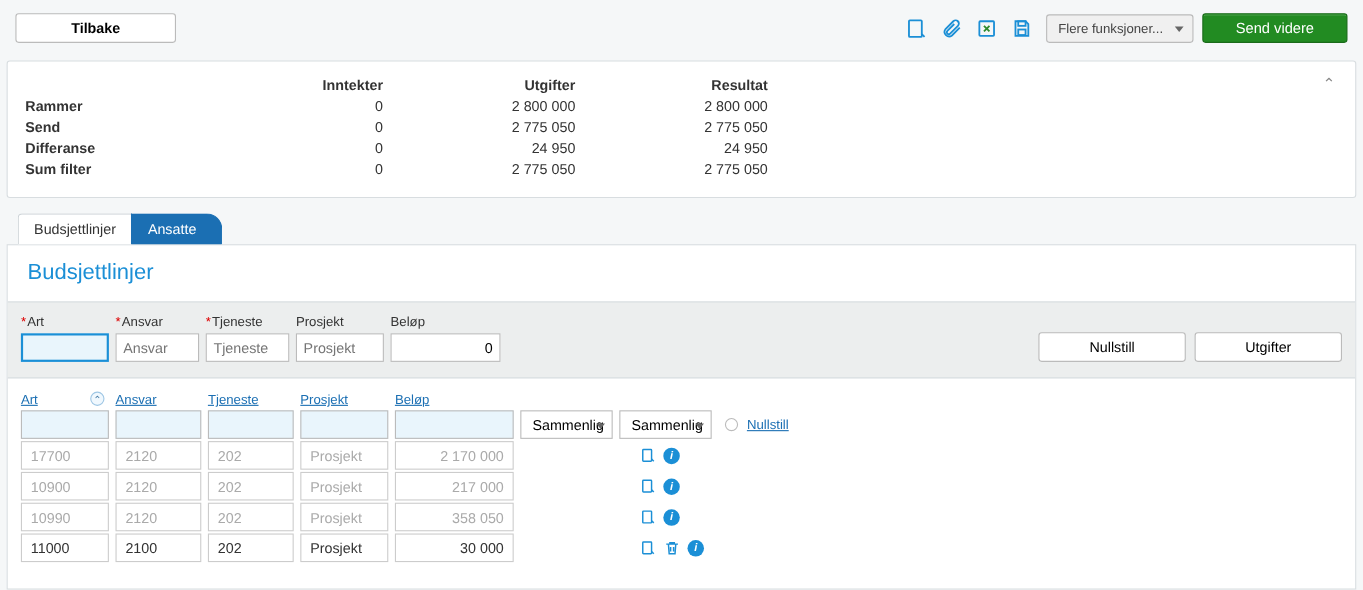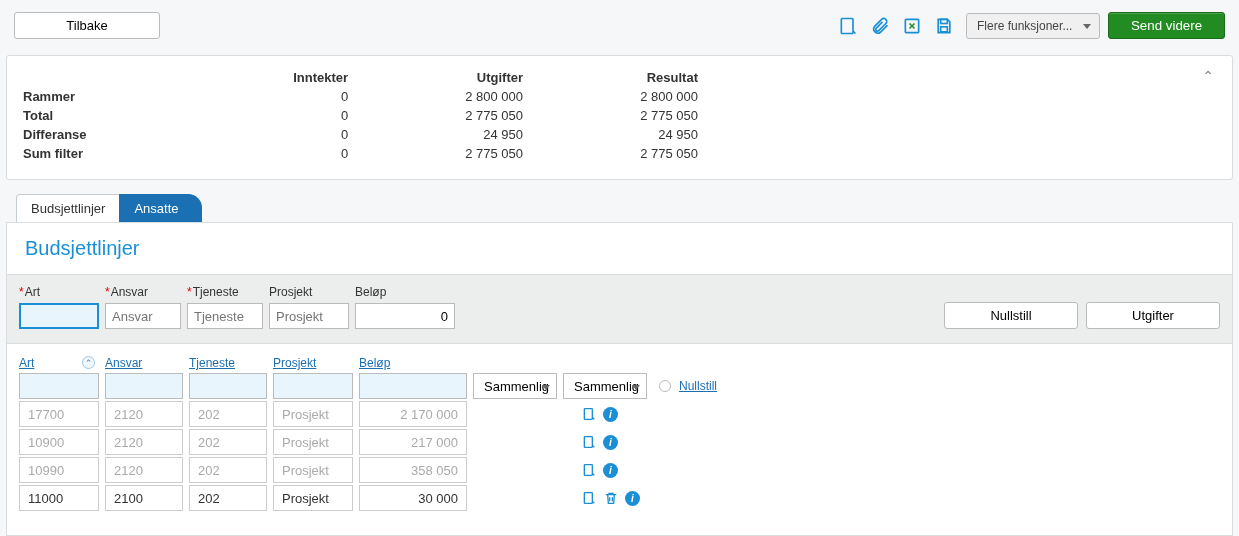--- a/index.html
+++ b/index.html
@@ -1,27 +1,27 @@
 <!DOCTYPE html>
 <html><head>
 <meta charset="utf-8">
 <style>
   * { box-sizing: border-box; margin: 0; padding: 0; }
   body { font-family: Arial, Helvetica, sans-serif; font-size: 13px; color: #333; background: #f5f7f8; width: 1239px; }
   
   
   .toolbar { display: flex; align-items: center; padding: 12px 14px 4px; }
   .btn { background: #fff; border: 1px solid #bbb; padding: 5px 14px; border-radius: 3px; cursor: pointer; font-size: 13px; }
-  .btn-wide { width: 146px; text-align: center; }
+  .btn-wide { width: 146px; text-align: center; font-weight: bold; }
   .spacer { flex: 1; }
   .icon-btn { width: 20px; height: 20px; margin: 0 6px; display: inline-flex; align-items: center; justify-content: center; }
   .icon-btn svg { width: 20px; height: 20px; }
   .select-funcs { background: #f0f0f0; border: 1px solid #bbb; padding: 5px 26px 5px 10px; border-radius: 3px; position: relative; font-size: 12px; color: #444; margin-left: 6px; width: 134px; }
   .select-funcs::after { content: ""; position: absolute; right: 8px; top: 10px; border-left: 4px solid transparent; border-right: 4px solid transparent; border-top: 5px solid #666; }
-  .btn-primary { background: #228b22; color: #fff; border: 1px solid #1a6b1a; padding: 5px 16px; border-radius: 3px; margin-left: 8px; width: 117px; text-align: center; box-shadow: inset 0 1px 0 rgba(255,255,255,0.2); }
+  .btn-primary { background: #228b22; color: #fff; border: 1px solid #1a6b1a; padding: 5px 16px; border-radius: 3px; margin-left: 8px; width: 132px; text-align: center; box-shadow: inset 0 1px 0 rgba(255,255,255,0.2); }
   
   
   .panel { border: 1px solid #d8dde0; background: #fff; margin: 12px 6px 0; border-radius: 3px; position: relative; }
   .summary-table { padding: 12px 16px 16px; }
   .summary-table table { width: 700px; border-collapse: collapse; }
   .summary-table th { font-weight: bold; text-align: right; padding: 2px 25px; font-size: 13px; }
   .summary-table td.label { font-weight: bold; text-align: left; padding: 2px 0; width: 180px; }
   .summary-table td.num { text-align: right; padding: 2px 25px; }
   .collapse-caret { position: absolute; top: 12px; right: 18px; color: #888; cursor: pointer; font-size: 14px; }
   
@@ -123,21 +123,21 @@
         <th>Utgifter</th>
         <th>Resultat</th>
       </tr>
       <tr>
             <td class="label">Rammer</td>
             <td class="num">0</td>
             <td class="num">2 800 000</td>
             <td class="num">2 800 000</td>
           </tr>
       <tr>
-            <td class="label">Total</td>
+            <td class="label">Send</td>
             <td class="num">0</td>
             <td class="num">2 775 050</td>
             <td class="num">2 775 050</td>
           </tr>
       <tr>
             <td class="label">Differanse</td>
             <td class="num">0</td>
             <td class="num">24 950</td>
             <td class="num">24 950</td>
           </tr>

